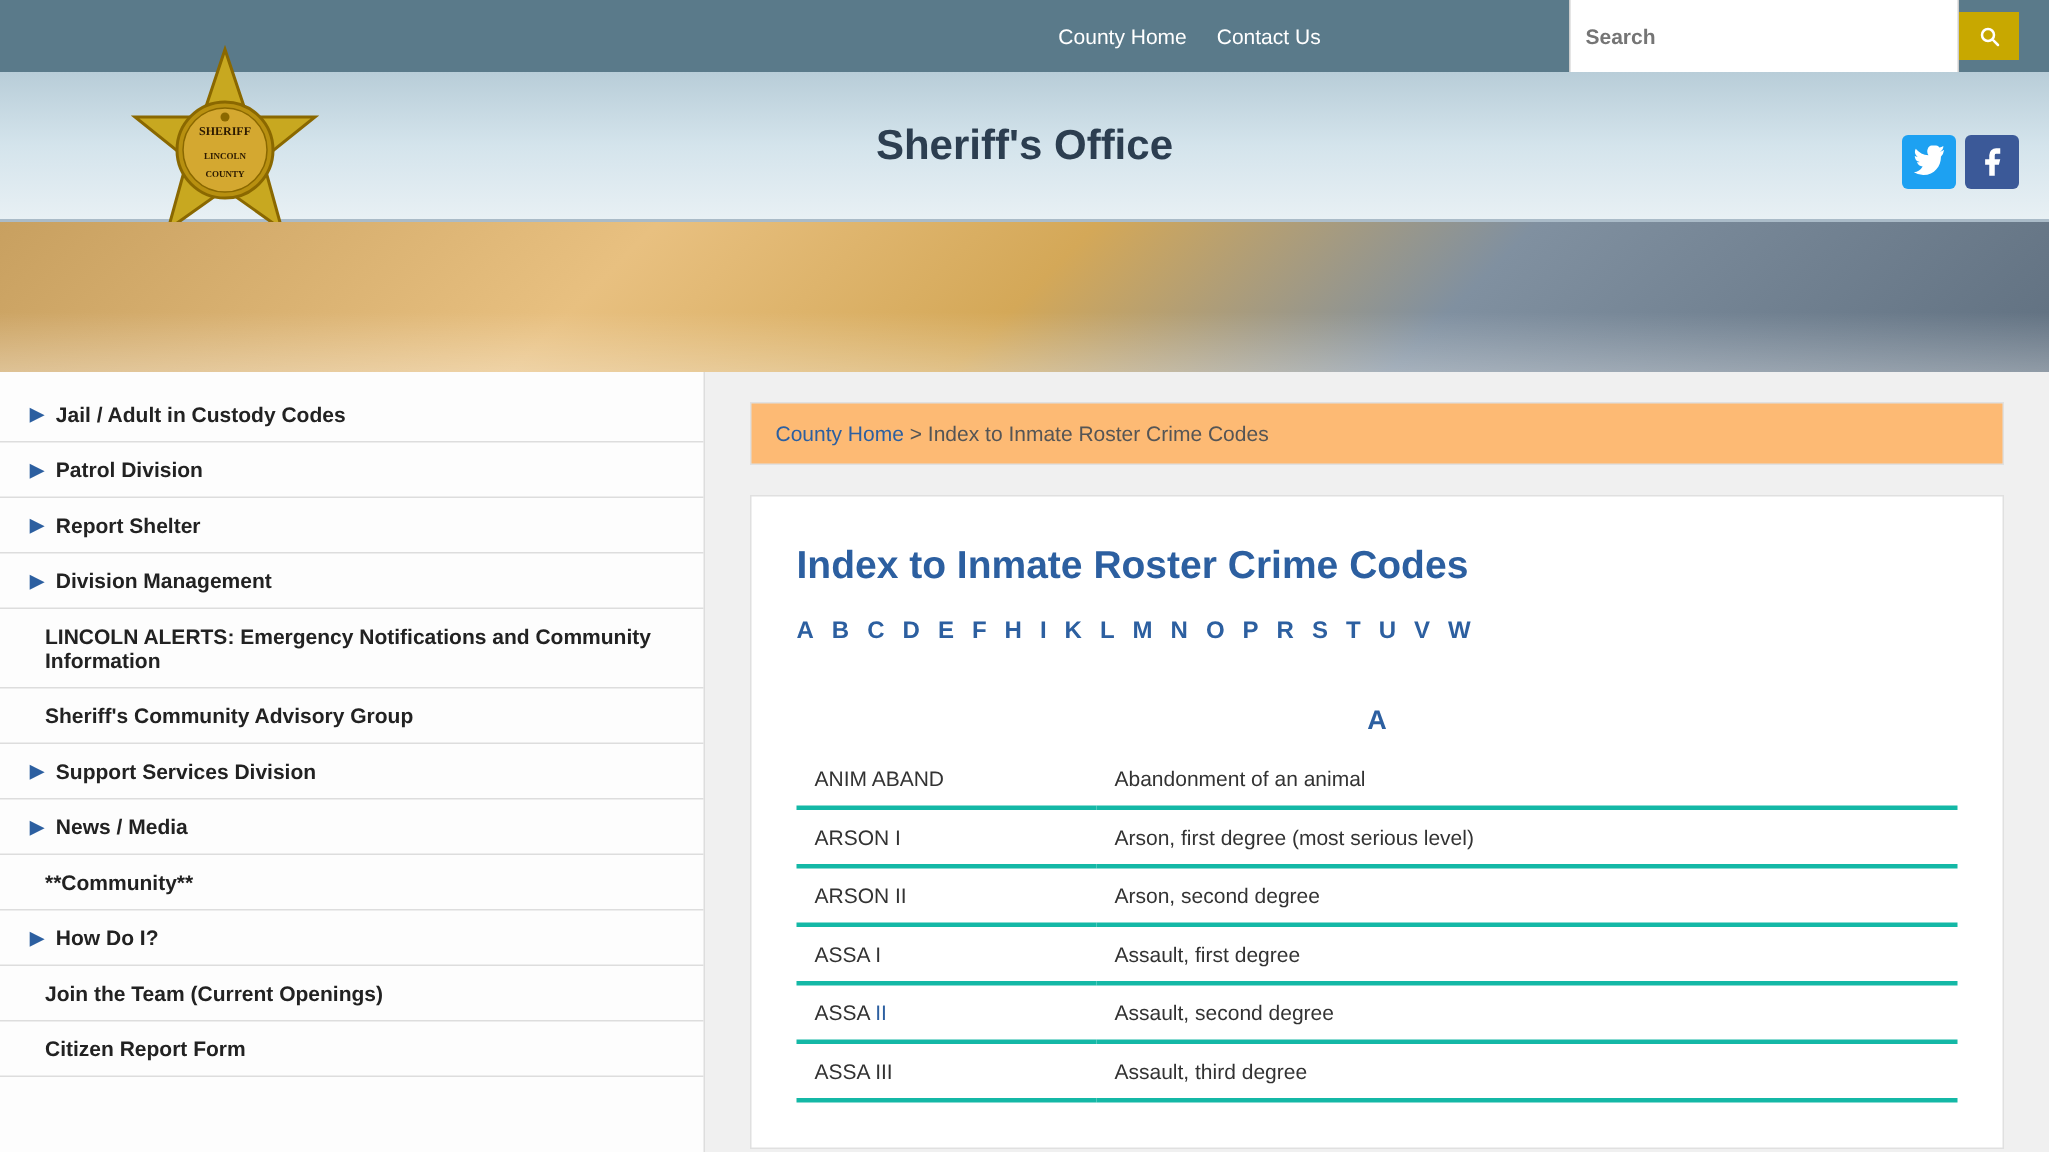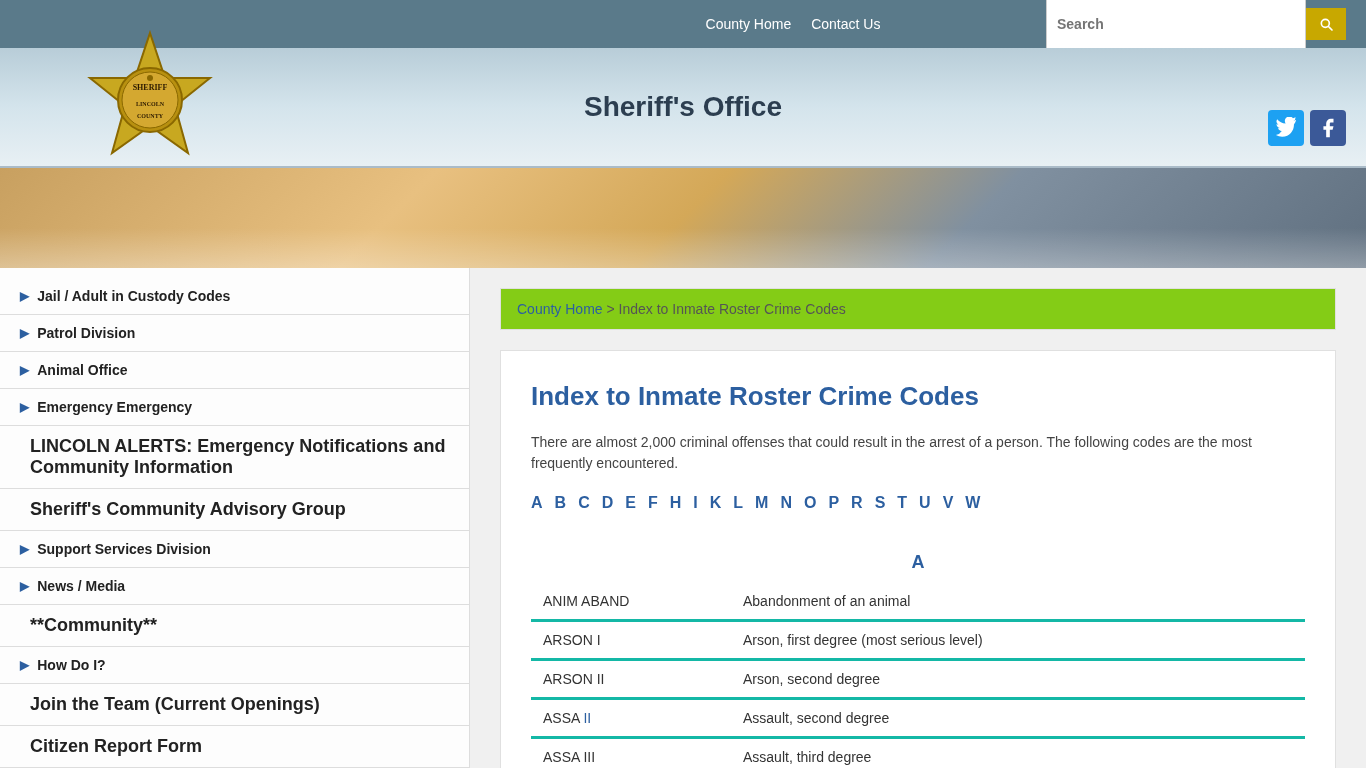--- a/index.html
+++ b/index.html
@@ -32,21 +32,21 @@
       cursor: pointer;
       height: 32px;
       display: flex; align-items: center; justify-content: center;
     }
     #search-btn svg { width: 16px; height: 16px; fill: white; }
 
     
     #header {
       background: linear-gradient(180deg, #b8cdd8 0%, #d4e4ec 50%, #e8f0f4 100%);
       position: relative;
-      height: 120px;
+      height: 100px;
       display: flex;
       align-items: center;
       justify-content: center;
       border-bottom: 2px solid #aabbc8;
     }
     #logo {
       position: absolute;
       left: 80px;
       top: -20px;
       width: 140px;
@@ -124,34 +124,34 @@
     .nav-item-arrow {
       color: #2c5fa0;
       margin-right: 8px;
       font-size: 12px;
       margin-top: 1px;
     }
     .nav-item-sub {
       padding: 10px 20px 10px 30px;
       border-bottom: 1px solid #ddd;
       cursor: pointer;
-      font-size: 18px;
+      font-size: 14px;
       font-weight: bold;
       color: #222;
     }
 
     
     #content {
       flex: 1;
       padding: 20px 30px;
     }
 
     
     #breadcrumb {
-      background: #84cc16;
+      background: #fdba74;
       border: 1px solid #e0e0e0;
       padding: 12px 16px;
       margin-bottom: 20px;
       font-size: 14px;
     }
     #breadcrumb a { color: #2c5fa0; text-decoration: none; }
     #breadcrumb span { color: #555; }
 
     
     #page-content {
@@ -280,25 +280,25 @@
     <div class="nav-item">
       <span class="nav-item-arrow">▶</span>
       <span>Jail / Adult in Custody Codes</span>
     </div>
     <div class="nav-item">
       <span class="nav-item-arrow">▶</span>
       <span>Patrol Division</span>
     </div>
     <div class="nav-item">
       <span class="nav-item-arrow">▶</span>
-      <span>Animal Office</span>
-    </div>
-    <div class="nav-item">
-      <span class="nav-item-arrow">▶</span>
-      <span>Emergency Emergency</span>
+      <span>Report Shelter</span>
+    </div>
+    <div class="nav-item">
+      <span class="nav-item-arrow">▶</span>
+      <span>Division Management</span>
     </div>
     <div class="nav-item-sub">
       <span>LINCOLN ALERTS: Emergency Notifications and Community Information</span>
     </div>
     <div class="nav-item-sub">
       <span>Sheriff's Community Advisory Group</span>
     </div>
     <div class="nav-item">
       <span class="nav-item-arrow">▶</span>
       <span>Support Services Division</span>
@@ -328,21 +328,20 @@
     <div id="breadcrumb">
       <a href="#">County Home</a>
       <span> &gt; </span>
       <span>Index to Inmate Roster Crime Codes</span>
     </div>
 
     <div id="page-content">
 
       <h2 id="page-heading">Index to Inmate Roster Crime Codes</h2>
 
-      <p id="page-intro">There are almost 2,000 criminal offenses that could result in the arrest of a person. The following codes are the most frequently encountered.</p>
 
       <div id="alpha-nav">
         <a class="alpha-link">A</a>
         <a class="alpha-link">B</a>
         <a class="alpha-link">C</a>
         <a class="alpha-link">D</a>
         <a class="alpha-link">E</a>
         <a class="alpha-link">F</a>
         <a class="alpha-link">H</a>
         <a class="alpha-link">I</a>
@@ -370,20 +369,24 @@
           </tr>
           <tr class="table-row">
             <td class="crime-code">ARSON I</td>
             <td>Arson, first degree (most serious level)</td>
           </tr>
           <tr class="table-row">
             <td class="crime-code">ARSON II</td>
             <td>Arson, second degree</td>
           </tr>
           <tr class="table-row">
+            <td class="crime-code">ASSA I</td>
+            <td>Assault, first degree</td>
+          </tr>
+          <tr class="table-row">
             <td class="crime-code">ASSA <span style="color:#2c5fa0;">II</span></td>
             <td>Assault, second degree</td>
           </tr>
           <tr class="table-row">
             <td class="crime-code">ASSA III</td>
             <td>Assault, third degree</td>
           </tr>
         </tbody>
       </table>
 

